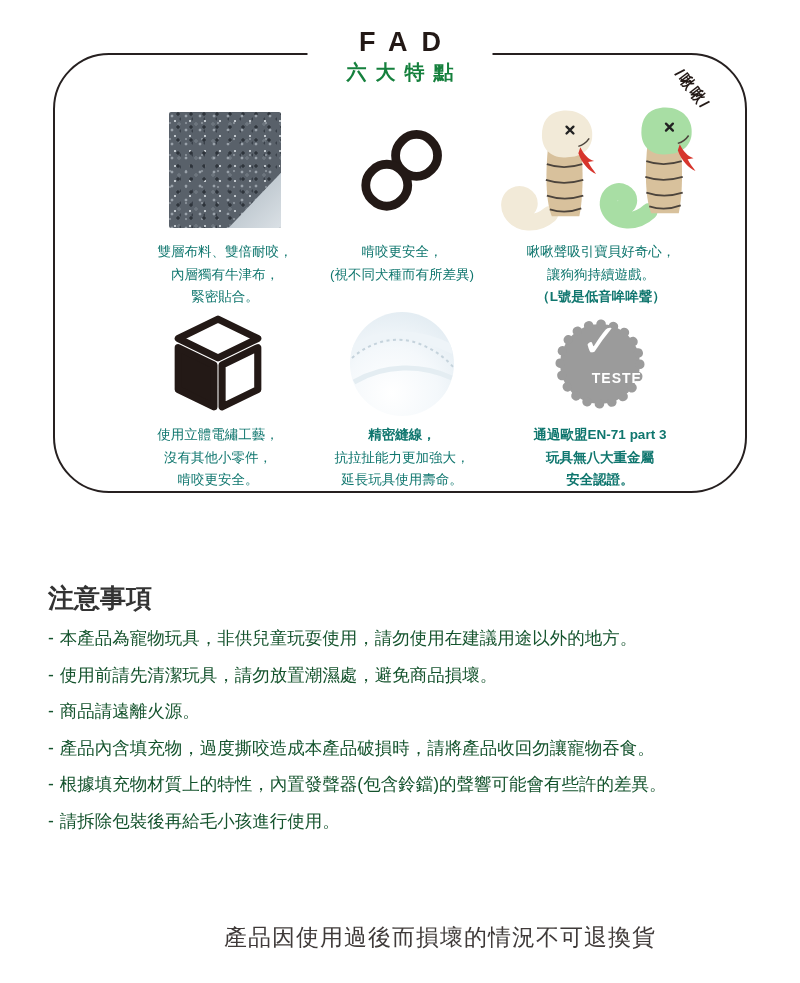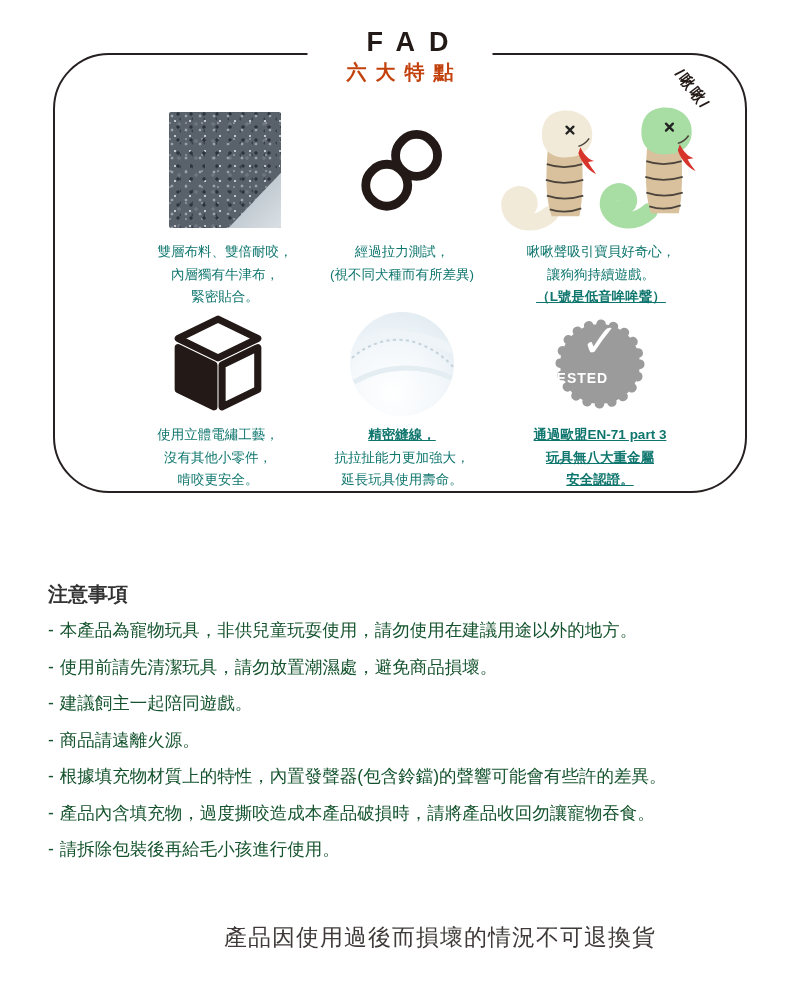--- a/index.html
+++ b/index.html
@@ -11,39 +11,39 @@
   }
   .page { position:absolute; inset:0; background:#fff; }
 
   
   .feature-box {
     position:absolute; left:53px; top:53px; width:694px; height:440px;
     border:2px solid #262020; border-radius:56px;
   }
   .box-title {
     position:absolute; top:-28px; left:50%; transform:translateX(-50%);
-    background:#fff; padding:0 30px; text-align:right; white-space:nowrap;
+    background:#fff; padding:0 30px; text-align:center; white-space:nowrap;
   }
   .box-title .en {
     font-size:27px; font-weight:600; color:#231916;
     letter-spacing:14px; padding-left:14px; line-height:30px;
   }
   .box-title .zh {
-    font-size:20px; font-weight:bold; color:#c2410c;
+    font-size:20px; font-weight:bold; color:#15803d;
     letter-spacing:9px; padding-left:9px; margin-top:2px;
   }
 
   .feature { position:absolute; width:226px; display:flex; flex-direction:column; align-items:center; }
   .icon-zone { display:flex; align-items:center; justify-content:center; }
   .r1 { top:50px; } .r1 .icon-zone { height:130px; }
   .r2 { top:255px; } .r2 .icon-zone { height:108px; }
   .f1 { left:57px; } .f2 { left:234px; } .f3 { left:433px; }
   .f4 { left:50px; } .f5 { left:234px; } .f6 { left:432px; }
   .caption { margin-top:6px; text-align:center; font-size:13.5px; line-height:22.5px; color:#0f766e; }
-  .caption .bold { font-weight:bold;text-decoration:underline; }
+  .caption .bold { font-weight:bold; }
 
   
   .swatch {
     position:relative; width:112px; height:116px; overflow:hidden; border-radius:2px;
     background-color:#59616a;
     background-image:
       radial-gradient(circle at 3px 4px,  #9aa2aa 1.2px, transparent 1.7px),
       radial-gradient(circle at 9px 2px,  #2e343b 1.4px, transparent 1.9px),
       radial-gradient(circle at 6px 9px,  #c2c8cd 1.0px, transparent 1.5px),
       radial-gradient(circle at 12px 7px, #3a414a 1.3px, transparent 1.8px),
@@ -71,27 +71,27 @@
   }
   .seam svg { position:absolute; inset:0; }
 
   
   .badge-wrap { position:relative; width:106px; height:106px; }
   .badge-check {
     position:absolute; top:4px; left:0; width:100%; text-align:center;
     font-size:46px; font-weight:bold; color:#fff; line-height:52px;
   }
   .badge-word {
-    position:absolute; top:59px; left:0; width:100%; text-align:left;
+    position:absolute; top:59px; left:0; width:100%; text-align:right;
     color:#fff; font-weight:bold; font-size:14px; letter-spacing:1px;
   }
 
   
   .notes { position:absolute; left:48px; top:581px; width:715px; }
-  .notes .heading { font-size:20px; font-weight:bold; color:#333; margin-bottom:13px; }
+  .notes .heading { font-size:26px; font-weight:bold; color:#333; margin-bottom:13px; }
   .note-item { font-size:17.5px; line-height:19px; margin-bottom:17.5px; color:#14532d; }
   .note-item .dash { margin-right:6px; }
 
   
   .footer {
     position:absolute; left:0; width:100%; top:922px; text-align:center;
     font-size:23px; letter-spacing:1px; color:#3f3a39; font-weight:normal;margin-left:40px;
   }
 </style>
 </head>
@@ -121,21 +121,21 @@
     <div class="feature r1 f2">
       <div class="icon-zone">
         <svg width="98" height="100" viewBox="0 0 100 100">
           <g transform="rotate(45 50 50)" fill="none" stroke="#231916" stroke-width="9">
             <rect x="29" y="8" width="42" height="42" rx="20"></rect>
             <rect x="29" y="51" width="42" height="42" rx="20"></rect>
           </g>
         </svg>
       </div>
       <div class="caption">
-        <div>經過拉力測試，</div>
+        <div>啃咬更安全，</div>
         <div>(視不同犬種而有所差異)</div>
       </div>
     </div>
 
     <div class="feature r1 f3">
       <div class="icon-zone">
         <div class="snake-wrap">
           <div class="squeak">/<span>啾啾</span>/</div>
           <svg width="208" height="128" viewBox="0 0 208 130">
 
@@ -226,21 +226,20 @@
         <div class="bold">玩具無八大重金屬</div>
         <div class="bold">安全認證。</div>
       </div>
     </div>
   </div>
 
   <div class="notes">
     <div class="heading">注意事項</div>
     <div class="note-item"><span class="dash">-</span><span>本產品為寵物玩具，非供兒童玩耍使用，請勿使用在建議用途以外的地方。</span></div>
     <div class="note-item"><span class="dash">-</span><span>使用前請先清潔玩具，請勿放置潮濕處，避免商品損壞。</span></div>
-    <div class="note-item"><span class="dash">-</span><span>建議飼主一起陪同遊戲。</span></div>
     <div class="note-item"><span class="dash">-</span><span>商品請遠離火源。</span></div>
+    <div class="note-item"><span class="dash">-</span><span>產品內含填充物，過度撕咬造成本產品破損時，請將產品收回勿讓寵物吞食。</span></div>
     <div class="note-item"><span class="dash">-</span><span>根據填充物材質上的特性，內置發聲器(包含鈴鐺)的聲響可能會有些許的差異。</span></div>
-    <div class="note-item"><span class="dash">-</span><span>產品內含填充物，過度撕咬造成本產品破損時，請將產品收回勿讓寵物吞食。</span></div>
     <div class="note-item"><span class="dash">-</span><span>請拆除包裝後再給毛小孩進行使用。</span></div>
   </div>
 
   <div class="footer">產品因使用過後而損壞的情況不可退換貨</div>
 </div>
 
 </body></html>

